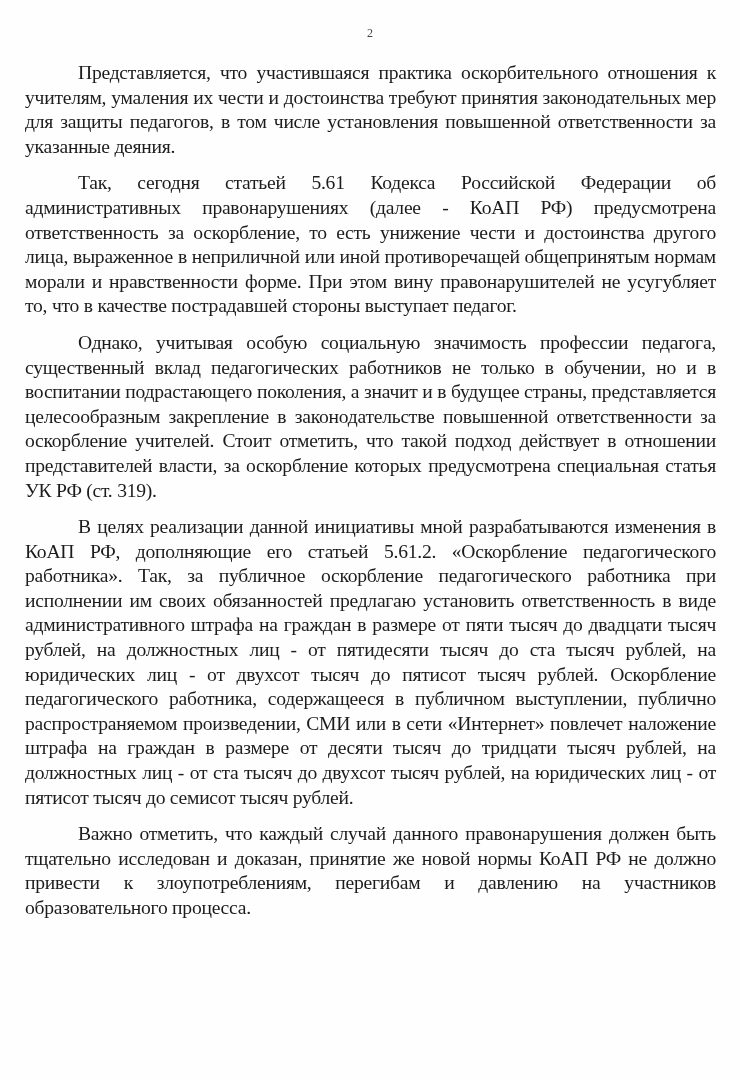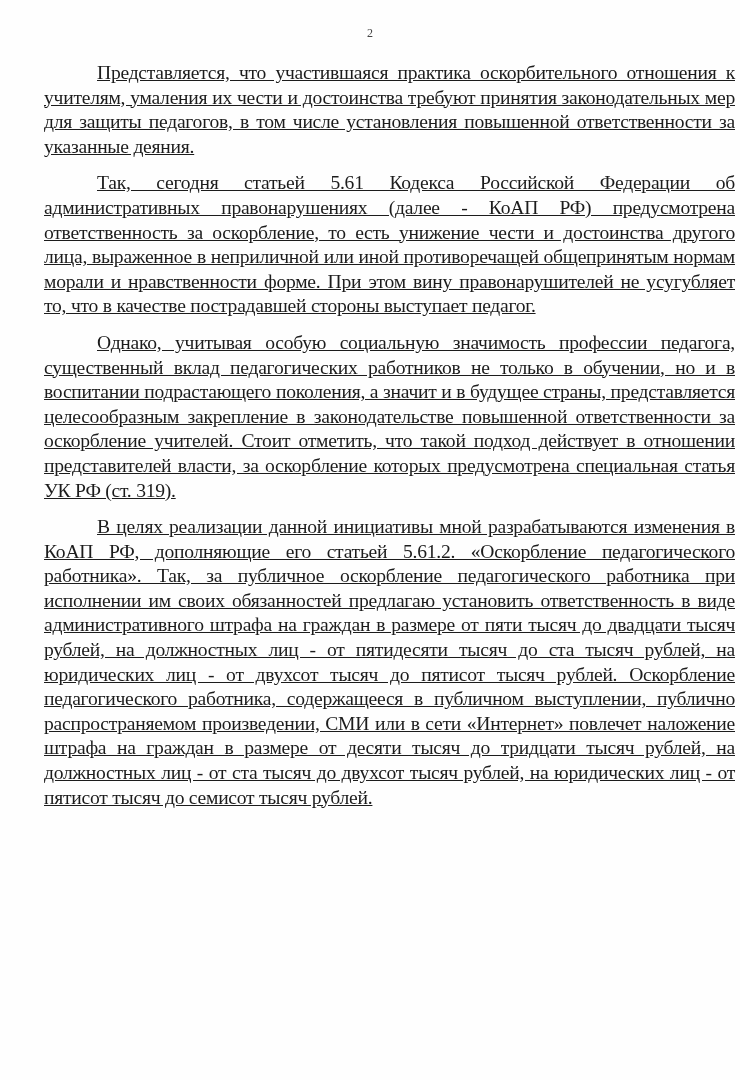--- a/index.html
+++ b/index.html
@@ -27,24 +27,23 @@
       position: absolute;
       top: 26px;
       left: 0;
       width: 740px;
       text-align: center;
       font-size: 12px;
       color: #444;
     }
     .body-text {
       position: absolute;
-      left: 44px;
+      left: 25px;
       width: 691px;
       top: 61px;
-      text-decoration: underline;
     }
     .para {
       margin: 0 0 12px 0;
       font-size: 19.6px;
       line-height: 24.6px;
       text-align: justify;
       text-indent: 53px;
       letter-spacing: -0.25px;
       word-spacing: 0px;
     }
@@ -53,14 +52,15 @@
 <body>
 
 <div class="page">
   <div class="page-number">2</div>
 
   <div class="body-text">
     <p class="para">Представляется, что участившаяся практика оскорбительного отношения к учителям, умаления их чести и достоинства требуют принятия законодательных мер для защиты педагогов, в том числе установления повышенной ответственности за указанные деяния.</p>
     <p class="para">Так, сегодня статьей 5.61 Кодекса Российской Федерации об административных правонарушениях (далее - КоАП РФ) предусмотрена ответственность за оскорбление, то есть унижение чести и достоинства другого лица, выраженное в неприличной или иной противоречащей общепринятым нормам морали и нравственности форме. При этом вину правонарушителей не усугубляет то, что в качестве пострадавшей стороны выступает педагог.</p>
     <p class="para">Однако, учитывая особую социальную значимость профессии педагога, существенный вклад педагогических работников не только в обучении, но и в воспитании подрастающего поколения, а значит и в будущее страны, представляется целесообразным закрепление в законодательстве повышенной ответственности за оскорбление учителей. Стоит отметить, что такой подход действует в отношении представителей власти, за оскорбление которых предусмотрена специальная статья УК РФ (ст. 319).</p>
     <p class="para">В целях реализации данной инициативы мной разрабатываются изменения в КоАП РФ, дополняющие его статьей 5.61.2. «Оскорбление педагогического работника». Так, за публичное оскорбление педагогического работника при исполнении им своих обязанностей предлагаю установить ответственность в виде административного штрафа на граждан в размере от пяти тысяч до двадцати тысяч рублей, на должностных лиц - от пятидесяти тысяч до ста тысяч рублей, на юридических лиц - от двухсот тысяч до пятисот тысяч рублей. Оскорбление педагогического работника, содержащееся в публичном выступлении, публично распространяемом произведении, СМИ или в сети «Интернет» повлечет наложение штрафа на граждан в размере от десяти тысяч до тридцати тысяч рублей, на должностных лиц - от ста тысяч до двухсот тысяч рублей, на юридических лиц - от пятисот тысяч до семисот тысяч рублей.</p>
+    <p class="para">Важно отметить, что каждый случай данного правонарушения должен быть тщательно исследован и доказан, принятие же новой нормы КоАП РФ не должно привести к злоупотреблениям, перегибам и давлению на участников образовательного процесса.</p>
   </div>
 </div>
 
 </body></html>

